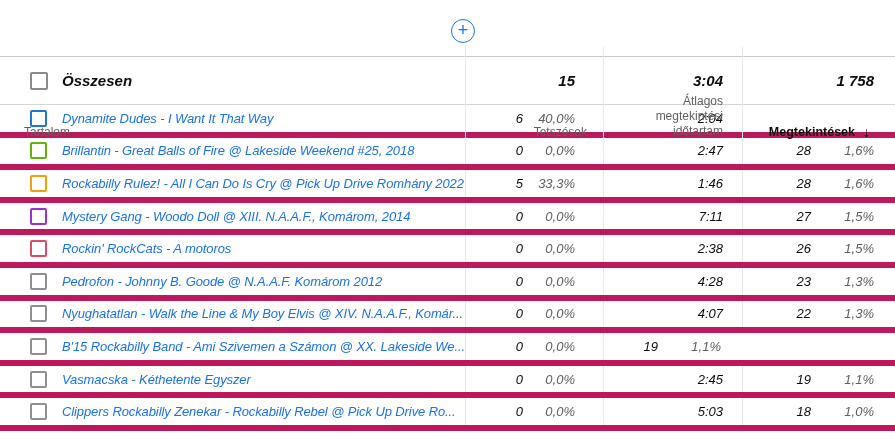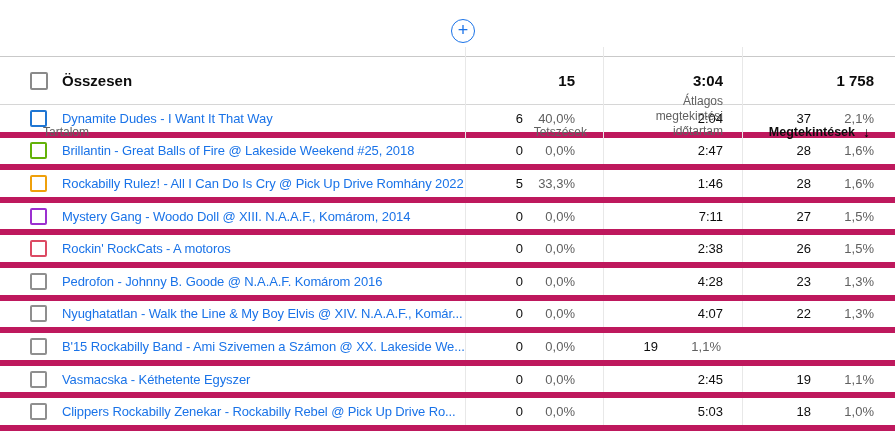--- a/index.html
+++ b/index.html
@@ -9,37 +9,37 @@
     font-family:"Liberation Sans", sans-serif; color:#0d0d0d;
   }
   .grid-row { display:grid; grid-template-columns:465px 138px 139px 153px; width:895px; }
 
   
   .thead { height:57px; border-bottom:1px solid #c9c9c9; position:relative; }
   .hcell {
     display:flex; align-items:flex-end; justify-content:flex-end;
     font-size:12px; color:#606060; padding-bottom:9px; height:100%;margin-top:47px;
   }
-  .content-hcell { justify-content:flex-start; padding-left:43px; }
+  .content-hcell { justify-content:flex-start; padding-left:24px; }
   .likes-hcell { padding-right:16px; }
   .avd-hcell { padding-right:19px; }
   .avd-label { display:inline-block; width:94px; text-align:right; line-height:15px; }
   .views-hcell { padding-right:25px; color:#0d0d0d; font-weight:700; font-size:12.5px; }
   .sort-arrow { margin-left:8px; font-size:14px; font-weight:400; color:#030303; line-height:13px; }
   .bordered { border-left:1px solid #e8e8e8; }
   .add-btn {
     position:absolute; left:451px; top:19px; width:24px; height:24px; border-radius:50%;
     border:1.5px solid #1a73e8; background:#fff; color:#1a73e8; cursor:pointer; z-index:2;
     display:flex; align-items:center; justify-content:center; padding:0;
   }
   .add-btn span { font-size:18px; line-height:1; font-family:"Liberation Sans",sans-serif; margin-top:-2px; }
 
   
   .totals { height:48px; border-bottom:1px solid #d6d6d6; }
-  .cell { display:flex; align-items:center; height:100%; }
+  .cell { display:flex; align-items:center; height:100%;font-style:italic; }
   .content-cell { padding-left:30px; overflow:hidden; }
   .checkbox { border-radius:2px; background:#fff; flex:0 0 auto; cursor:pointer; }
   .totals-checkbox { width:18px; height:18px; border:2px solid #8a8a8a; margin-right:14px; }
   .totals-label { font-size:15px; font-weight:700; color:#0d0d0d; }
   .num-cell { justify-content:flex-end; font-size:13px; color:#0d0d0d; }
   .totals-val { font-size:15px; font-weight:700; }
   .pad-likes { padding-right:28px; }
   .pad-dur { padding-right:19px;padding-left:34px; }
   .pad-views { padding-right:21px; }
 
@@ -94,24 +94,20 @@
       <span class="checkbox row-checkbox" style="border-color: rgb(31, 118, 211);"></span>
       <span class="title">Dynamite Dudes - I Want It That Way</span>
     </div>
     <div class="cell num-cell bordered pad-likes">
       <span>6</span>
       <span class="pct pct-likes">40,0%</span>
     </div>
     <div class="cell num-cell bordered pad-dur">
       <span>2:04</span>
     </div>
-    <div class="cell num-cell bordered pad-views">
-      <span>37</span>
-      <span class="pct pct-views">2,1%</span>
-    </div>
   </div>
       <div class="row grid-row">
     <div class="cell content-cell">
       <span class="checkbox row-checkbox" style="border-color: rgb(99, 178, 8);"></span>
       <span class="title">Brillantin - Great Balls of Fire @ Lakeside Weekend #25, 2018</span>
     </div>
     <div class="cell num-cell bordered pad-likes">
       <span>0</span>
       <span class="pct pct-likes">0,0%</span>
     </div>
@@ -170,21 +166,21 @@
       <span>2:38</span>
     </div>
     <div class="cell num-cell bordered pad-views">
       <span>26</span>
       <span class="pct pct-views">1,5%</span>
     </div>
   </div>
       <div class="row grid-row">
     <div class="cell content-cell">
       <span class="checkbox row-checkbox" style="border-color: rgb(143, 143, 143);"></span>
-      <span class="title">Pedrofon - Johnny B. Goode @ N.A.A.F. Komárom 2016</span>
+      <span class="title">Pedrofon - Johnny B. Goode @ N.A.A.F. Komárom 2012</span>
     </div>
     <div class="cell num-cell bordered pad-likes">
       <span>0</span>
       <span class="pct pct-likes">0,0%</span>
     </div>
     <div class="cell num-cell bordered pad-dur">
       <span>4:28</span>
     </div>
     <div class="cell num-cell bordered pad-views">
       <span>23</span>

